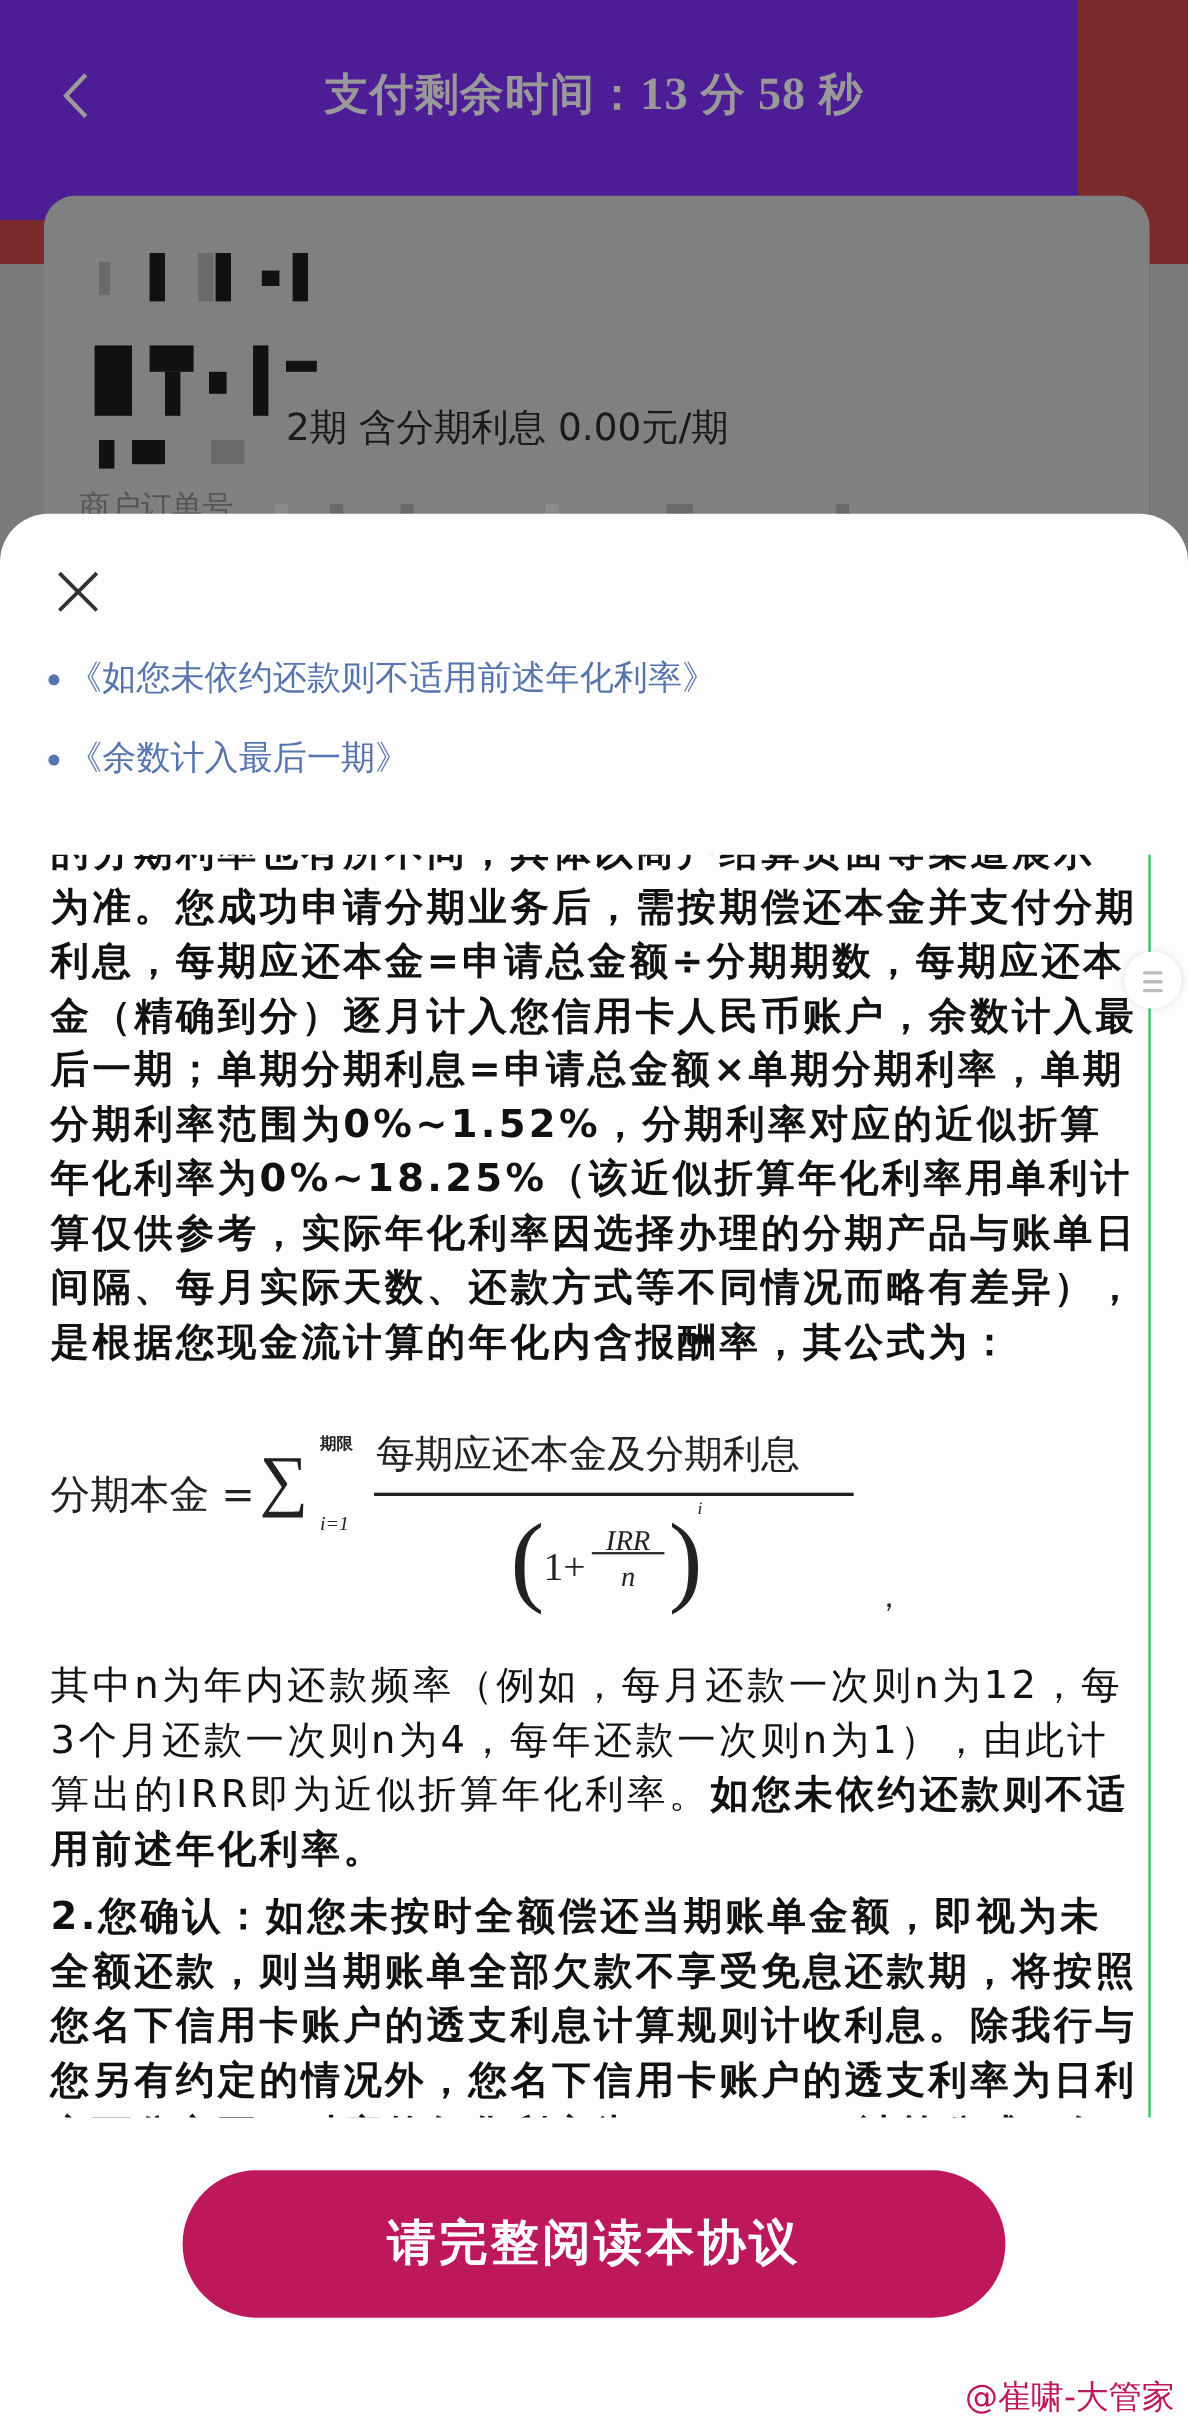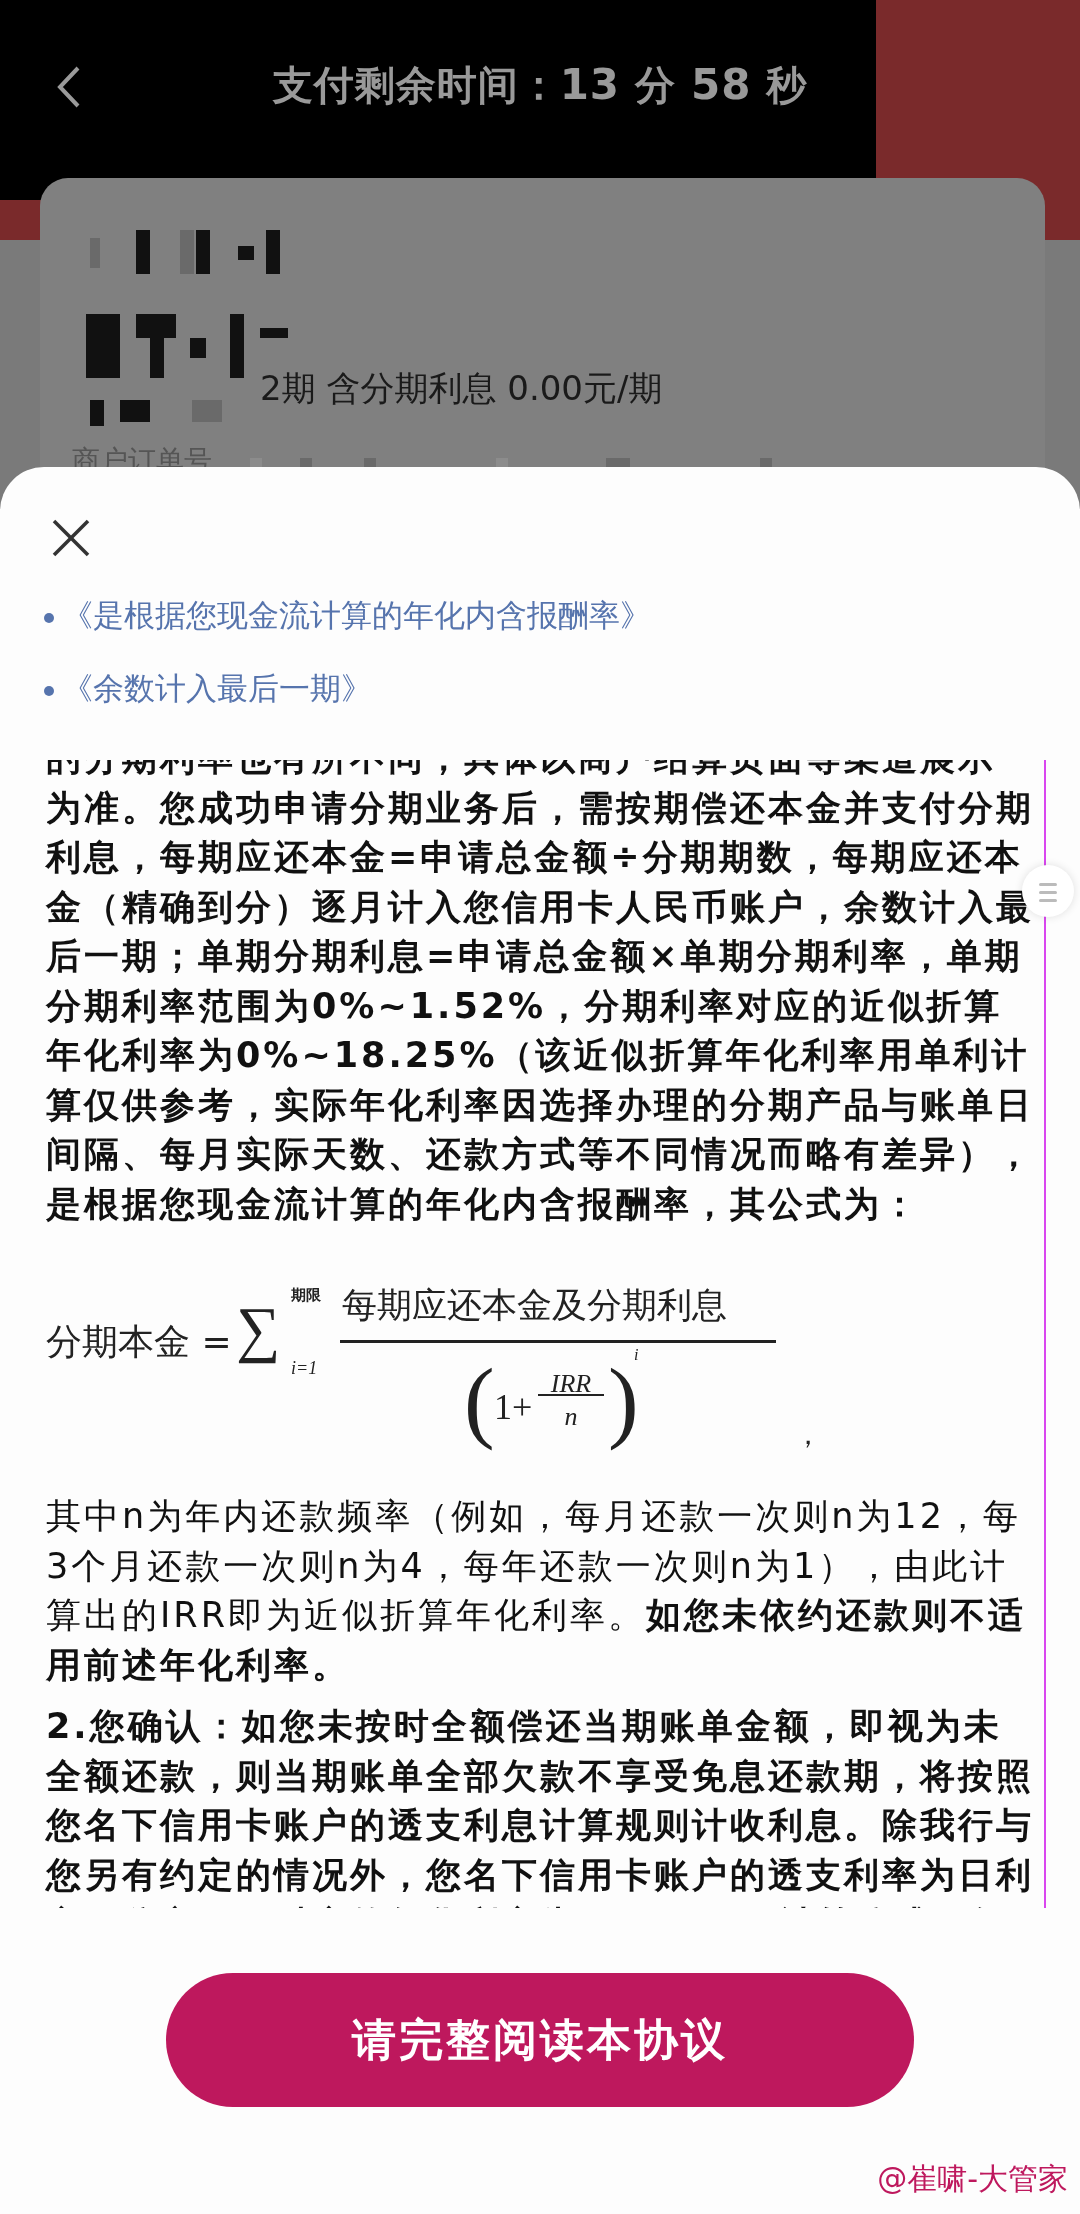--- a/index.html
+++ b/index.html
@@ -1,33 +1,33 @@
 <!DOCTYPE html>
 <html><head>
 <meta charset="utf-8">
 <style>
   html, body { margin:0; padding:0; }
   body { width:1080px; height:2214px; position:relative; overflow:hidden; background:#7a2a2b; font-family:"DejaVu Sans","Liberation Sans",sans-serif; }
-  .header { position:absolute; left:0; top:0; width:876px; height:200px; background:#000000; }
+  .header { position:absolute; left:0; top:0; width:980px; height:200px; background:#4c1d95;font-family:Liberation Serif, serif; }
   .back { position:absolute; left:50px; top:62px; width:40px; height:50px; }
   .title { position:absolute; left:0; top:58px; width:1080px; text-align:center; color:#999; font-size:40px; font-weight:bold; letter-spacing:1px; }
   .title .num { font-size:42px; }
   .card { position:absolute; left:40px; top:178px; width:1005px; height:400px; background:#808080; border-radius:28px 28px 0 0; }
   .card-side-l { position:absolute; left:0; top:240px; width:40px; height:400px; background:#7a7a7a; }
   .card-side-r { position:absolute; right:0; top:240px; width:35px; height:400px; background:#7a7a7a; }
   .mosaic { position:absolute; background:#111; }
   .mosaic.g { background:#6a6a6a; }
   .mosaic.lg { background:#8c8c8c; }
   .install-text { position:absolute; left:260px; top:370px; font-size:34px; color:#1a1a1a; font-family:"DejaVu Sans",sans-serif; }
   .order-label { position:absolute; left:76px; top:440px; font-size:28px; color:#555; }
   .sheet { position:absolute; left:0; top:467px; width:1080px; height:1747px; background:#fdfdfd; border-radius:44px 44px 0 0; overflow:hidden; }
   .close { position:absolute; left:50px; top:50px; width:42px; height:42px; }
   .link { position:absolute; left:44px; font-size:31px; color:#5674ad; white-space:nowrap; }
   .link .dot { display:inline-block; width:10px; height:10px; border-radius:50%; background:#5674ad; margin-right:8px; vertical-align:middle; }
-  .content { position:absolute; left:0; top:293px; width:1044px; height:1148px; overflow:hidden; border-right:2px solid #d946ef; }
+  .content { position:absolute; left:0; top:310px; width:1044px; height:1148px; overflow:hidden; border-right:2px solid #22c55e; }
   .para { position:absolute; left:46px; width:990px; font-size:35px; line-height:49.5px; color:#111; letter-spacing:3px; }
   .b { font-weight:bold; }
   .formula { position:absolute; left:46px; top:520px; width:760px; height:180px; color:#222; font-family:"Liberation Serif","DejaVu Serif",serif; }
   .f-lhs { position:absolute; left:0; top:38px; font-size:36px; font-family:"DejaVu Sans",sans-serif; }
   .f-sigma { position:absolute; left:190px; top:14px; font-size:62px; }
   .f-sup { position:absolute; left:245px; top:6px; font-size:15px; font-weight:bold; font-family:"DejaVu Sans",sans-serif; }
   .f-sub { position:absolute; left:245px; top:78px; font-size:18px; font-style:italic; }
   .f-num { position:absolute; left:296px; top:2px; font-size:35px; font-family:"DejaVu Sans",sans-serif; }
   .f-bar { position:absolute; left:294px; top:60px; width:436px; height:3px; background:#222; }
   .f-den { position:absolute; left:418px; top:70px; width:180px; height:110px; }
@@ -82,21 +82,21 @@
   <div class="mosaic g" style="left:566px;top:280px;width:24px;height:20px;"></div>
   <div class="mosaic g" style="left:720px;top:280px;width:12px;height:20px;"></div>
 </div>
 
 <div class="sheet">
   <svg class="close" viewBox="0 0 42 42">
       <line x1="4" y1="4" x2="38" y2="38" stroke="#333" stroke-width="3.5"></line>
       <line x1="38" y1="4" x2="4" y2="38" stroke="#333" stroke-width="3.5"></line>
     </svg>
 
-  <div class="link" style="top:128px;"><span class="dot"></span><span>《是根据您现金流计算的年化内含报酬率》</span></div>
+  <div class="link" style="top:128px;"><span class="dot"></span><span>《如您未依约还款则不适用前述年化利率》</span></div>
   <div class="link" style="top:201px;"><span class="dot"></span><span>《余数计入最后一期》</span></div>
 
   <div class="content">
     <div class="para b" style="top:-26px;">
       <span>的分期利率也有所不同，具体以商户结算页面等渠道展示</span><br>
       <span>为准。您成功申请分期业务后，需按期偿还本金并支付分期利息，每期应还本金=申请总金额÷分期期数，每期应还本金（精确到分）逐月计入您信用卡人民币账户，余数计入最后一期；单期分期利息=申请总金额×单期分期利率，单期分期利率范围为0%~1.52%，分期利率对应的近似折算年化利率为0%~18.25%（该近似折算年化利率用单利计算仅供参考，实际年化利率因选择办理的分期产品与账单日间隔、每月实际天数、还款方式等不同情况而略有差异），是根据您现金流计算的年化内含报酬率，其公式为：</span>
     </div>
 
     <div class="formula">
       <div class="f-lhs">分期本金 =</div>

